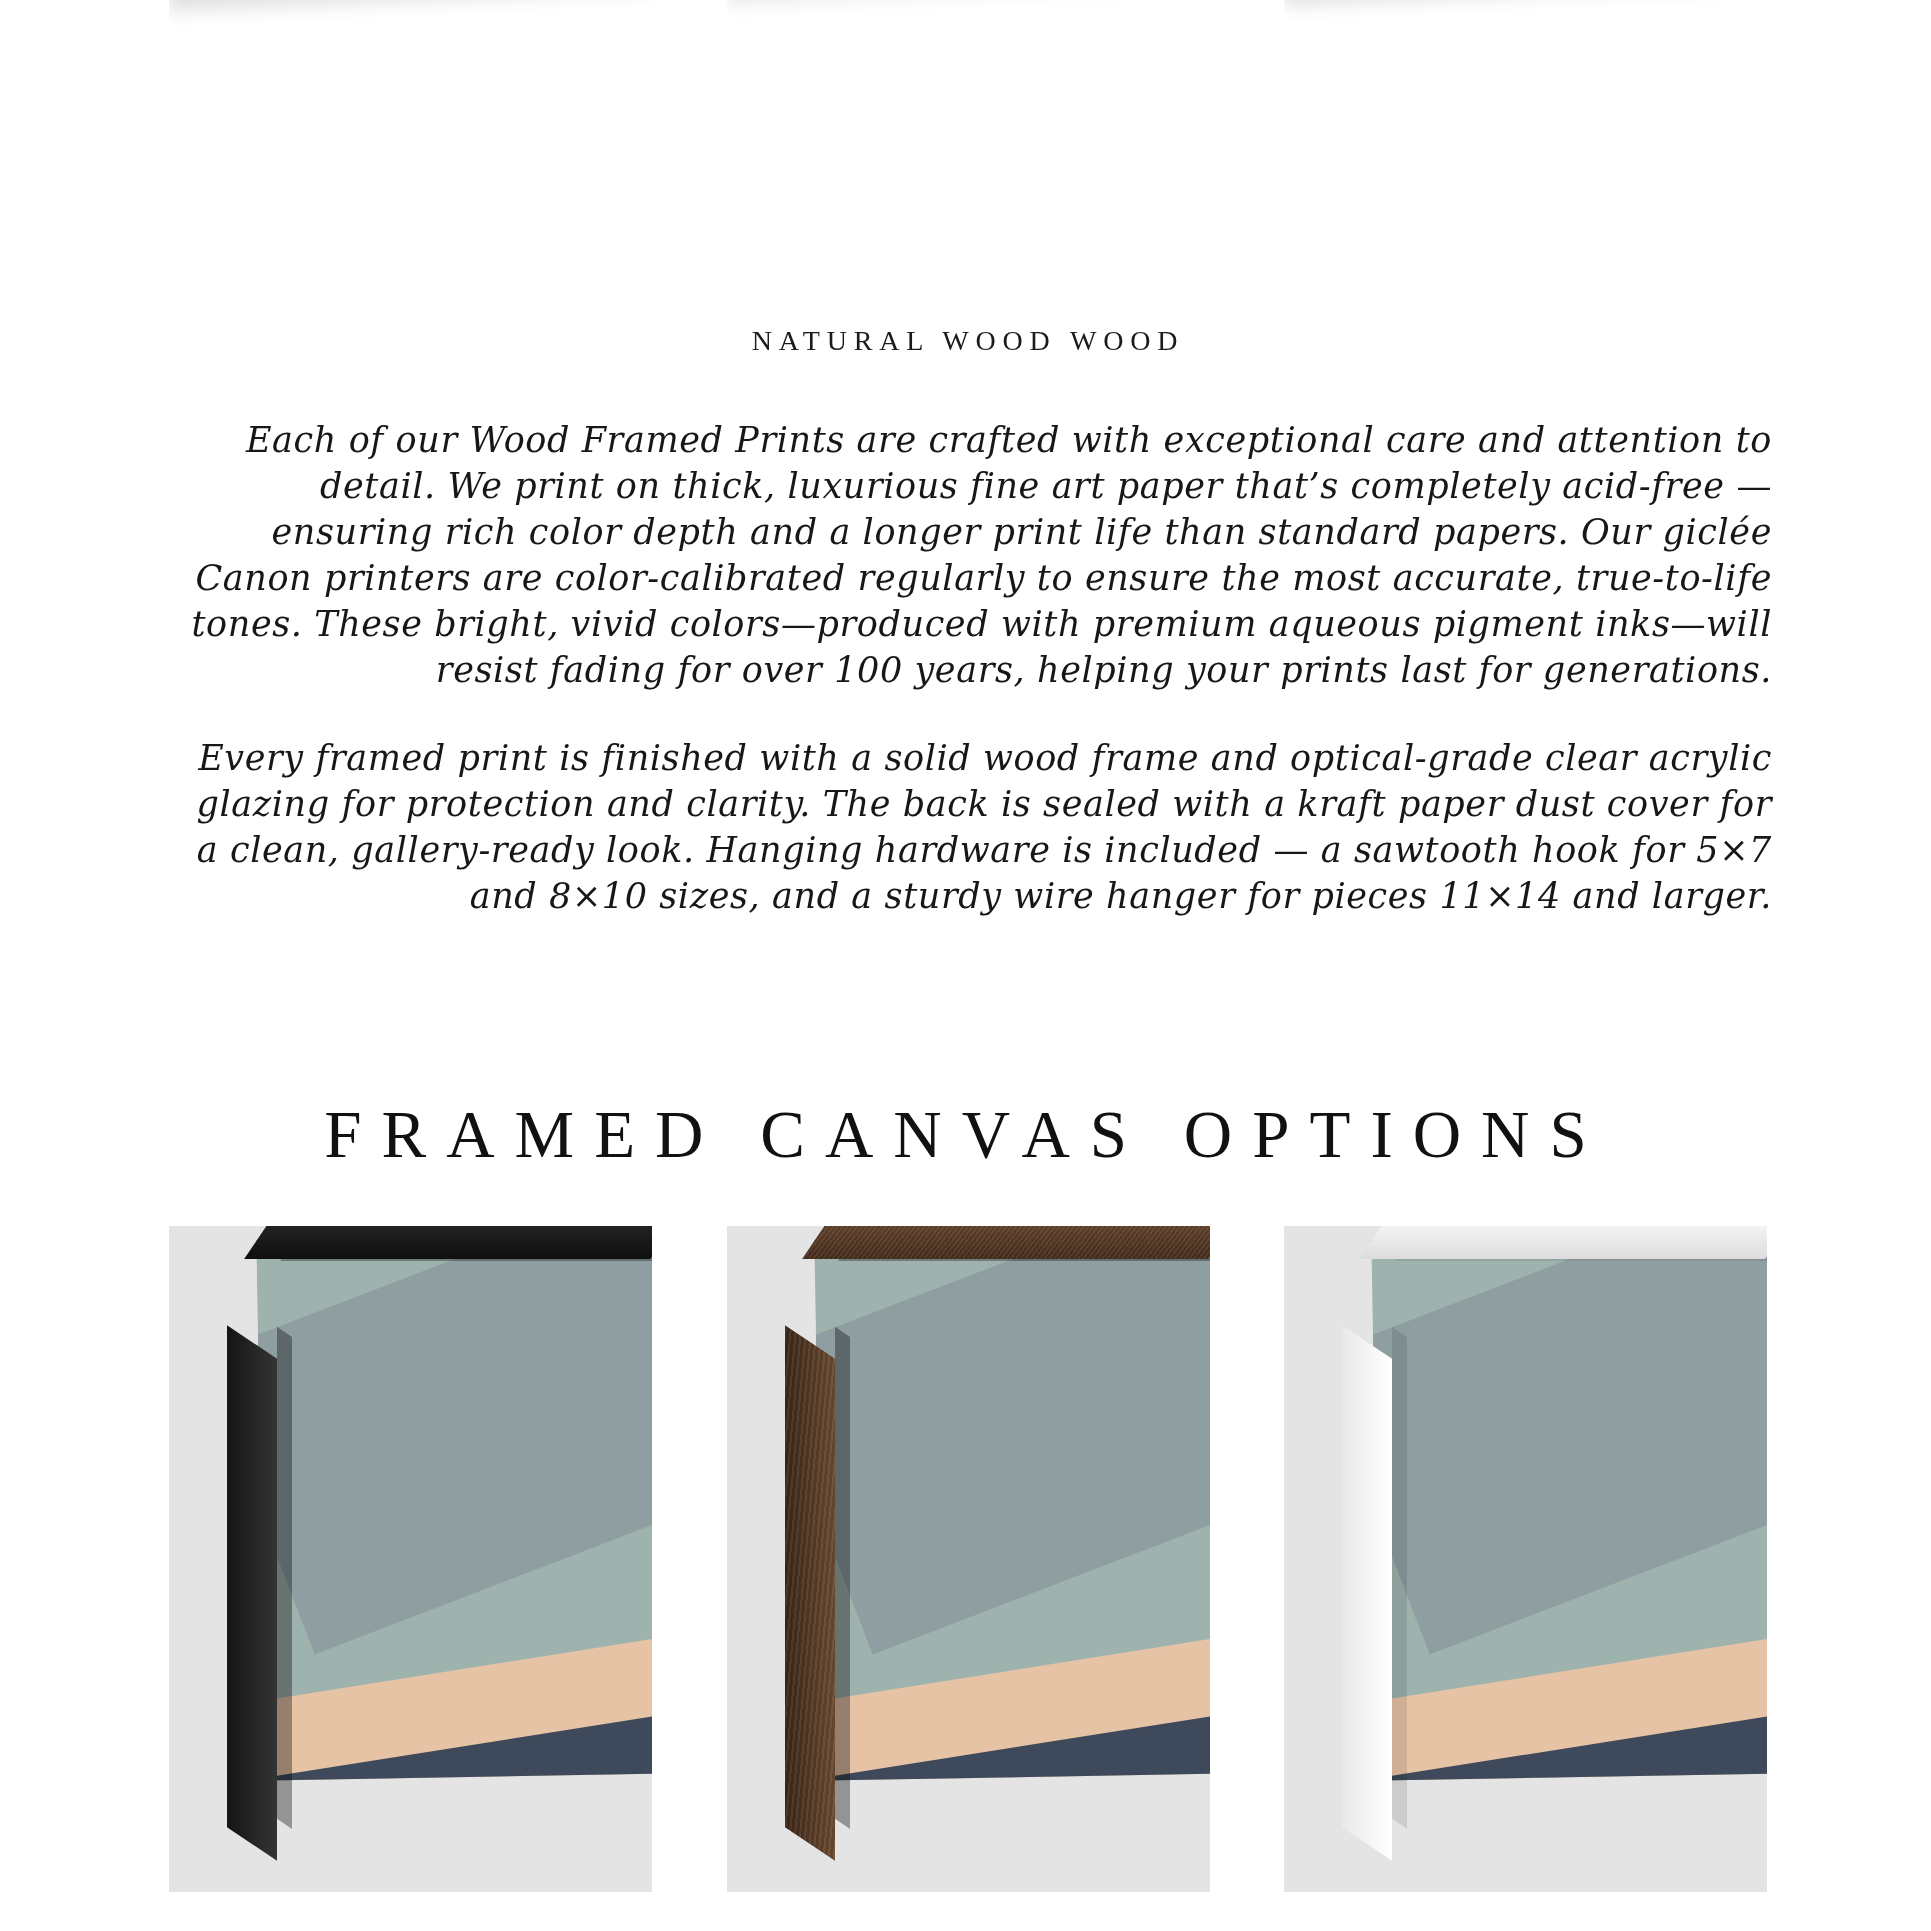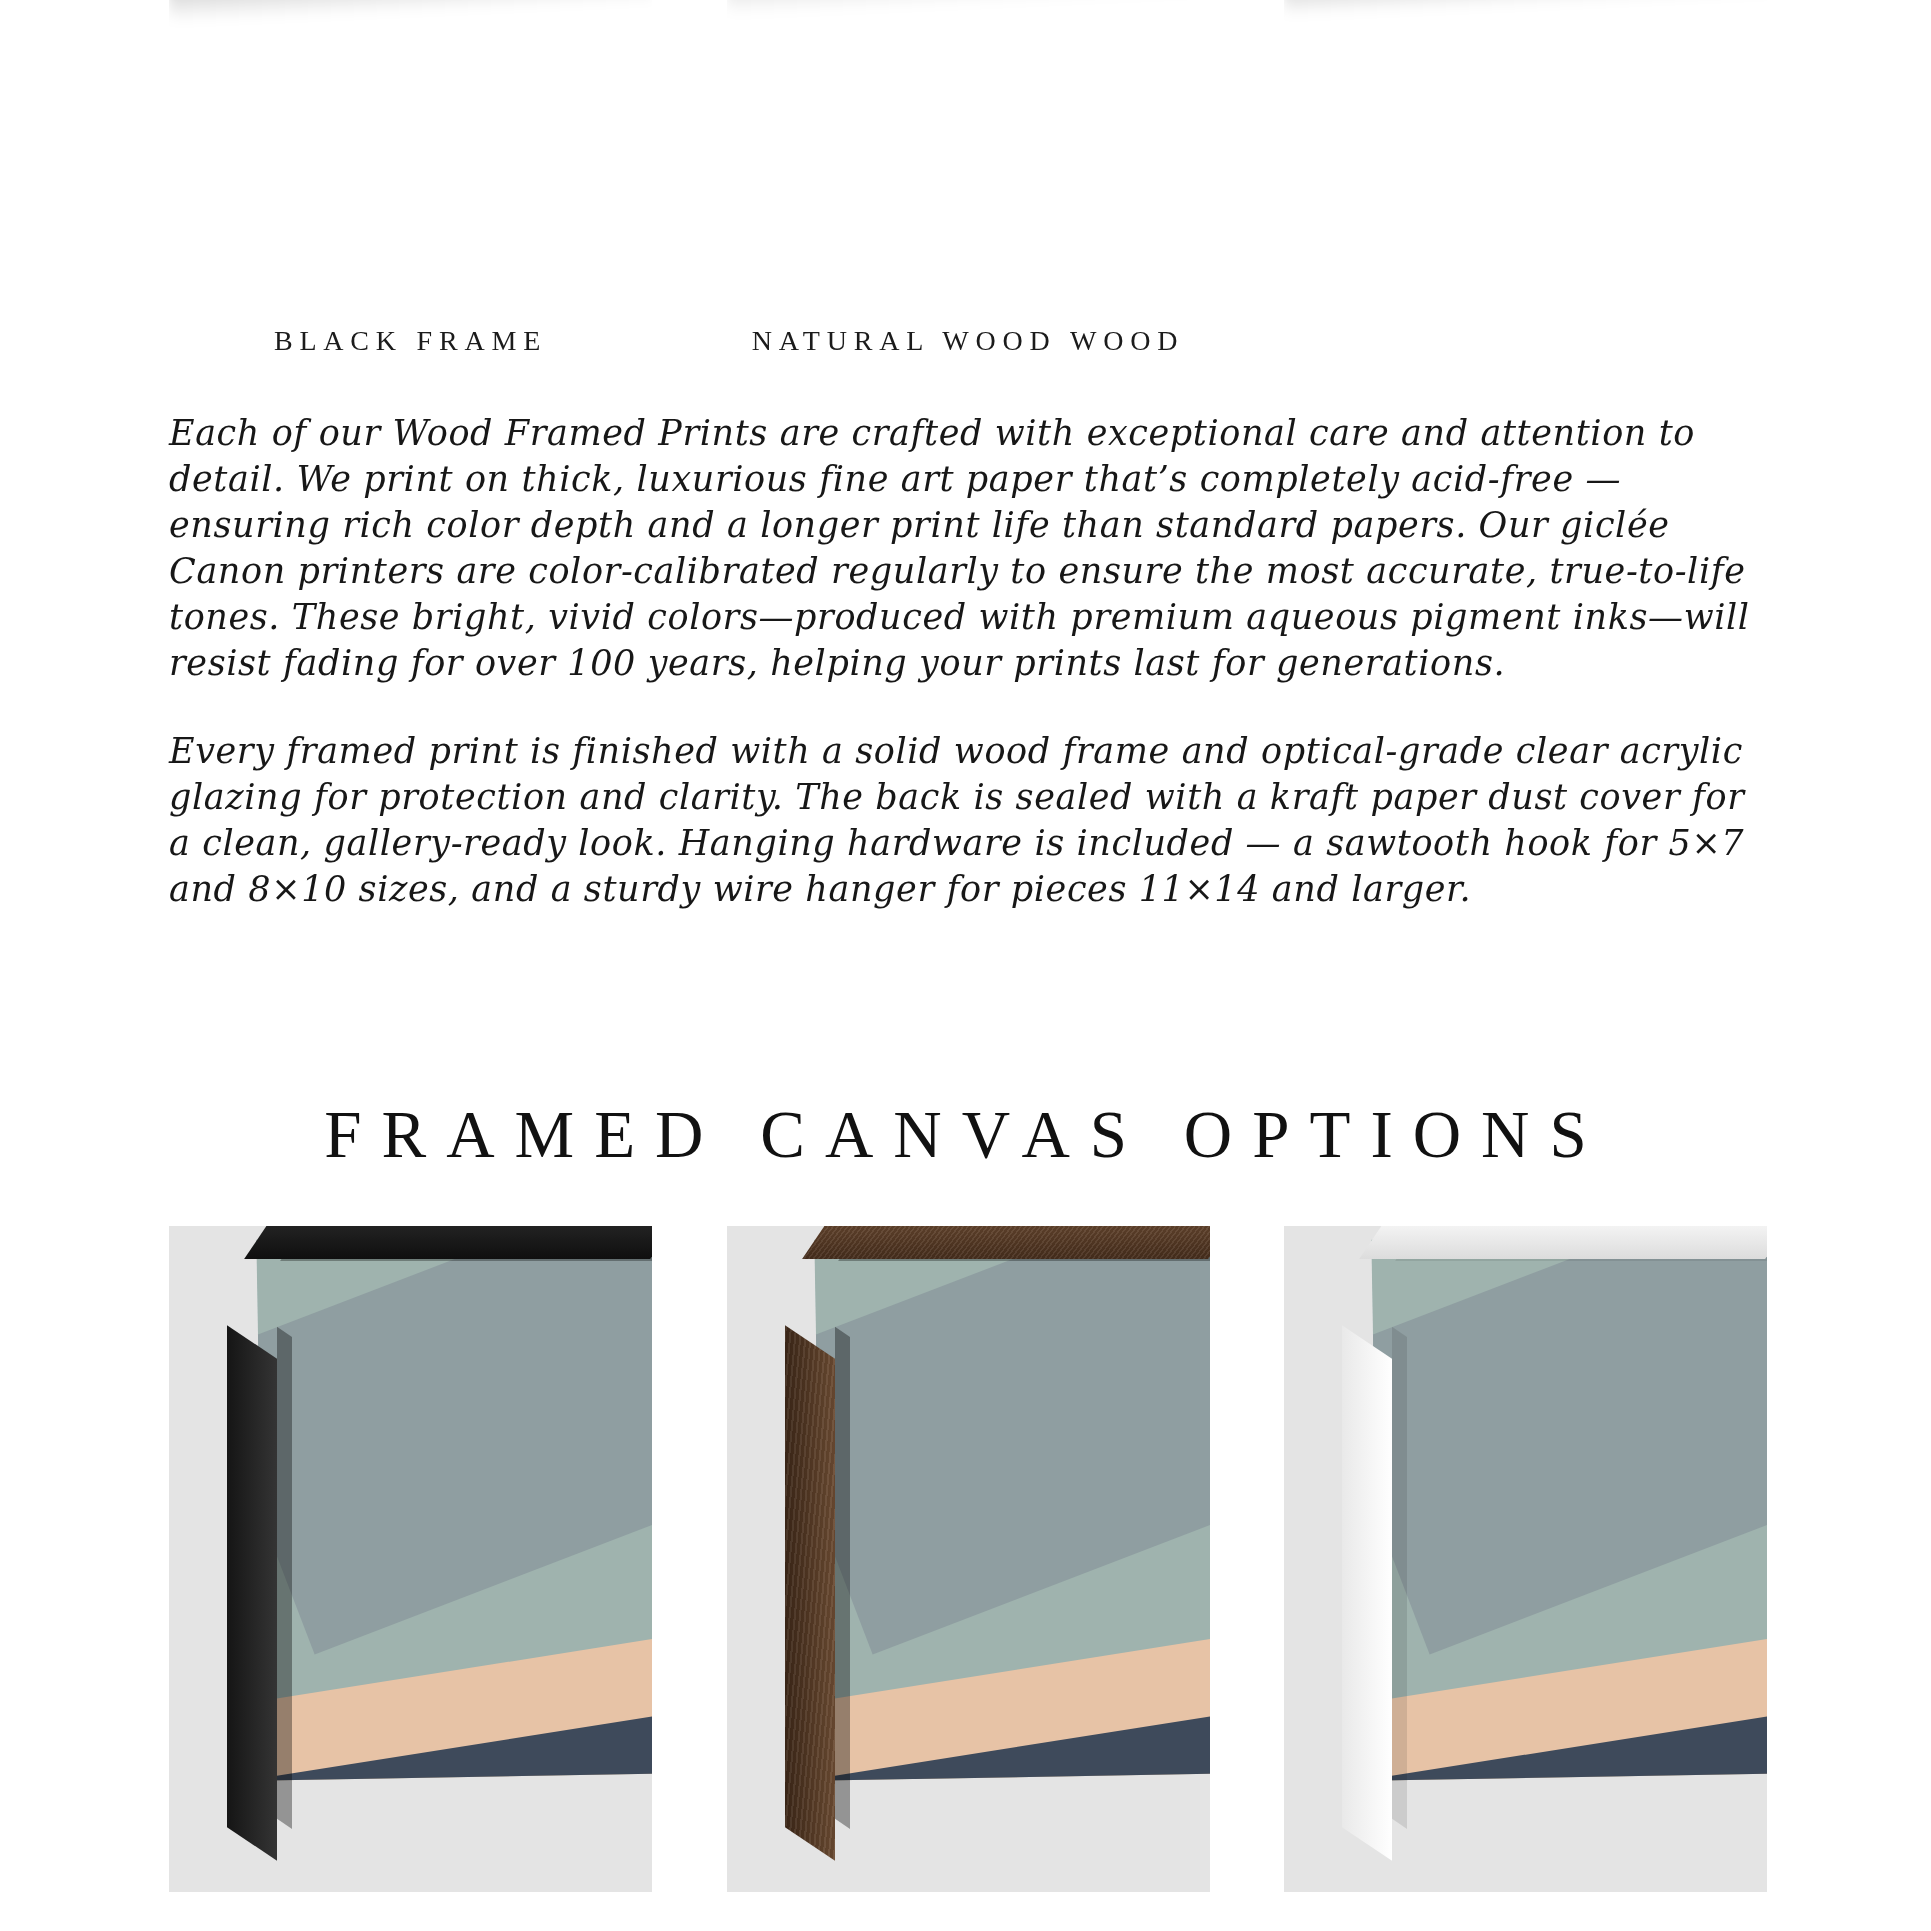--- a/index.html
+++ b/index.html
@@ -96,21 +96,22 @@
     top: 401px;
     width: 1603px;
     font-family: "DejaVu Serif", "Liberation Serif", serif;
     font-style: italic;
     font-size: 35px;
     line-height: 46px;
     letter-spacing: 0.6px;
     color: #171717;
   }
   .copy p {
-    margin: 9px 0 42px 0;
+    margin: 16px 0 42px 0;
+    text-align: right;
   }
   .dims {
     position: absolute;
     left: 169px;
     top: 922px;
     width: 1603px;
     font-family: "DejaVu Serif", "Liberation Serif", serif;
     font-style: italic;
     font-size: 34px;
     line-height: 44px;
@@ -252,21 +253,20 @@
 
 <div class="page">
 
   <div class="frame-row">
 
     <div class="frame-cell">
       <div class="frame-img photo-black">
 
         <div class="shadow"></div>
       </div>
-      <div class="frame-caption">BLACK FRAME</div>
     </div>
 
     <div class="frame-cell">
       <div class="frame-img photo-wood">
 
         <div class="shadow"></div>
       </div>
       <div class="frame-caption">NATURAL WOOD WOOD</div>
     </div>
 

